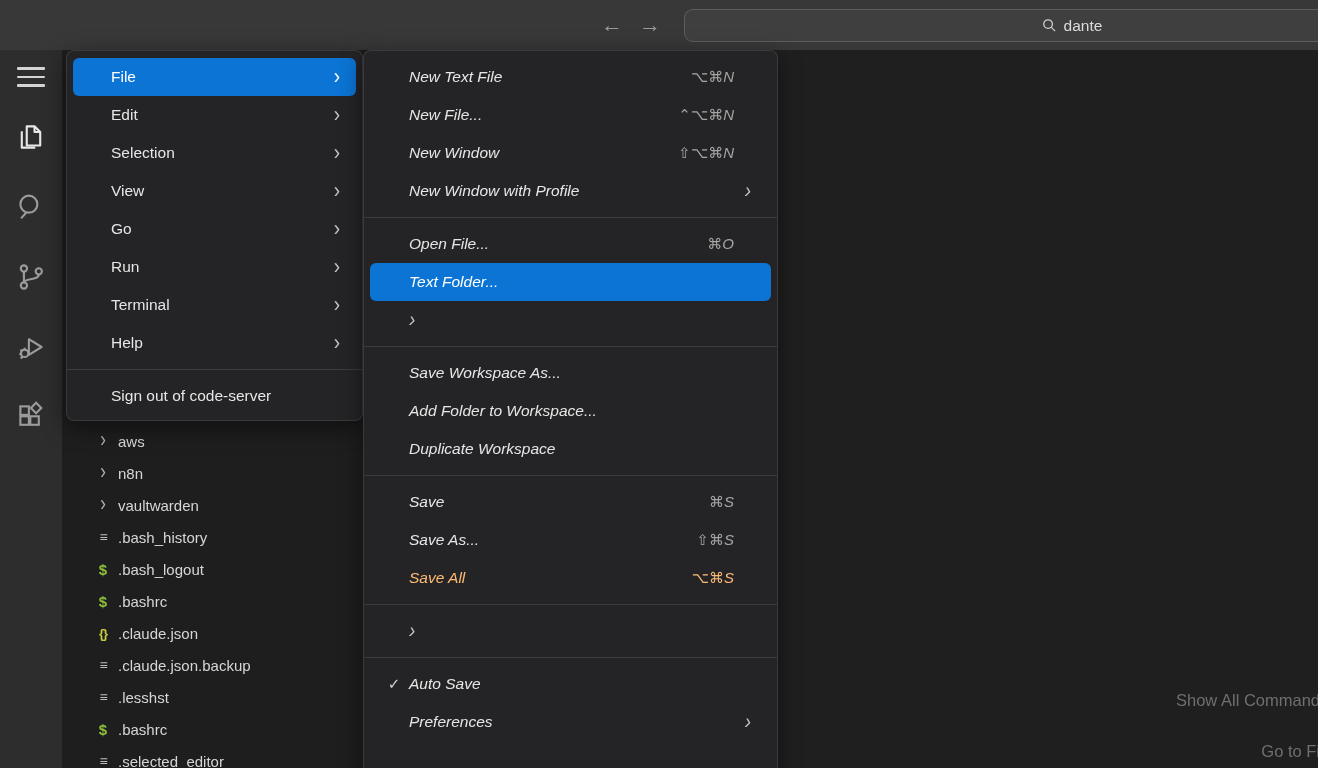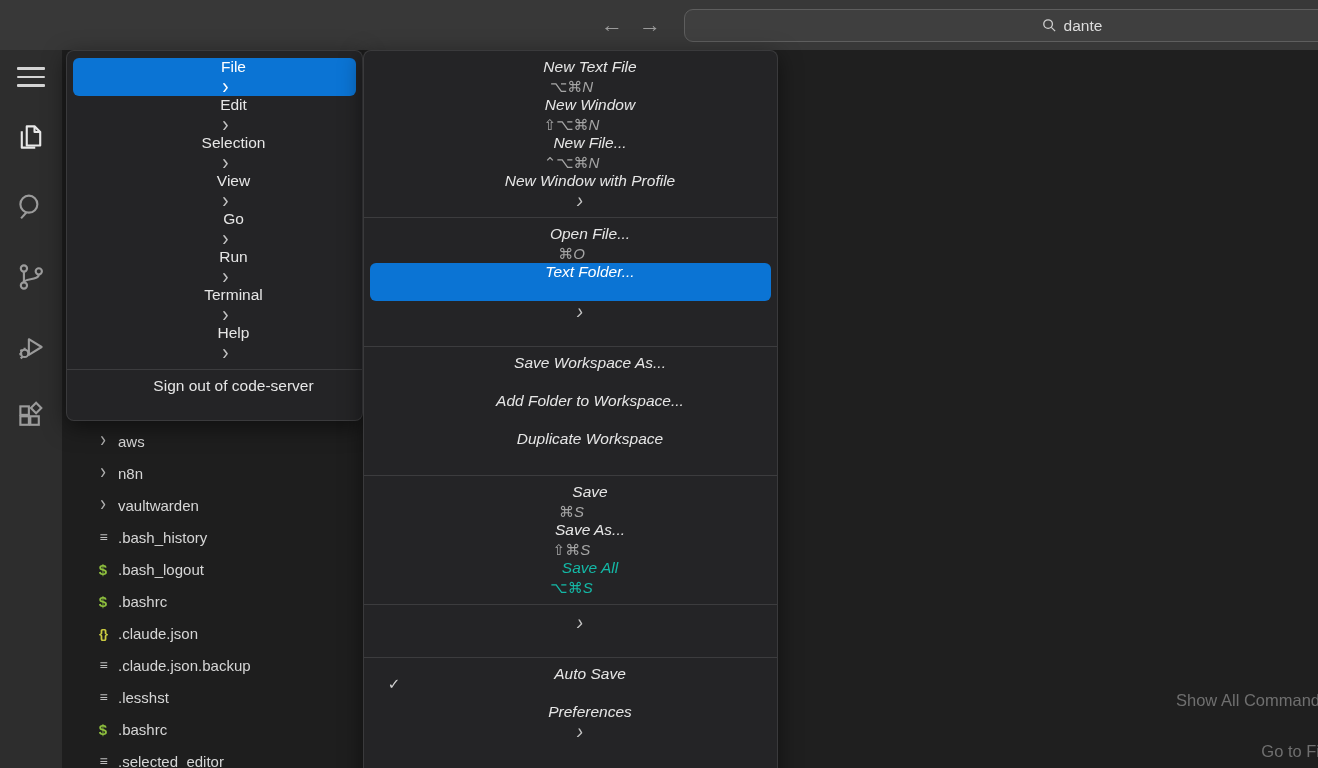--- a/index.html
+++ b/index.html
@@ -80,31 +80,31 @@
     box-shadow:0 6px 22px rgba(0,0,0,0.5);
     padding:7px 0;
   }
   .menu-main { left:66px; top:50px; width:297px; height:371px; }
   .menu-sub  { left:363px; top:50px; width:415px; height:742px; }
   .msep { height:1px; background:#3c3c3e; margin:7px 0; }
 
   .mrow {
     height:38px; margin:0 6px; border-radius:6px;
     display:flex; align-items:center;
-    font-size:15.5px; color:#e6e6e6; position:relative;flex-direction:column;
+    font-size:15.5px; color:#e6e6e6; position:relative;
   }
   .menu-main .mrow { padding-left:38px; }
   .menu-sub  .mrow { padding-left:39px;font-style:italic; }
   .mrow .mlabel { flex:1 1 auto; }
   .mrow .mshort { color:#a5a5a5; font-size:15px; margin-right:37px; }
   .mrow .mchev  { color:#c2c2c2; font-size:19px; margin-right:16px; transform:scaleY(1.2); }
   .menu-sub .mrow .mchev { margin-right:20px; }
   .mrow.active { background:#0b74d4; color:#ffffff; }
   .mrow.active .mchev { color:#ffffff; }
-  .mrow.disabled, .mrow.disabled .mshort { color:#14b8a6;text-align:center; }
+  .mrow.disabled, .mrow.disabled .mshort { color:#fdba74; }
   .mcheck {
     position:absolute; left:12px; top:0; height:38px; width:24px;
     display:flex; align-items:center; justify-content:center;
     color:#d2d2d2; font-size:15px;
   }
   svg { display:block; }
 </style>
 </head>
 <body>
 
@@ -269,26 +269,26 @@
       <span class="mlabel">Sign out of code-server</span>
     </div>
   </div>
 
   <div class="menupanel menu-sub">
     <div class="mrow">
       <span class="mlabel">New Text File</span>
       <span class="mshort">⌥⌘N</span>
     </div>
     <div class="mrow">
+      <span class="mlabel">New File...</span>
+      <span class="mshort">⌃⌥⌘N</span>
+    </div>
+    <div class="mrow">
       <span class="mlabel">New Window</span>
       <span class="mshort">⇧⌥⌘N</span>
-    </div>
-    <div class="mrow">
-      <span class="mlabel">New File...</span>
-      <span class="mshort">⌃⌥⌘N</span>
     </div>
     <div class="mrow">
       <span class="mlabel">New Window with Profile</span>
       <span class="mchev">›</span>
     </div>
     <div class="msep"></div>
     <div class="mrow">
       <span class="mlabel">Open File...</span>
       <span class="mshort">⌘O</span>
     </div>

